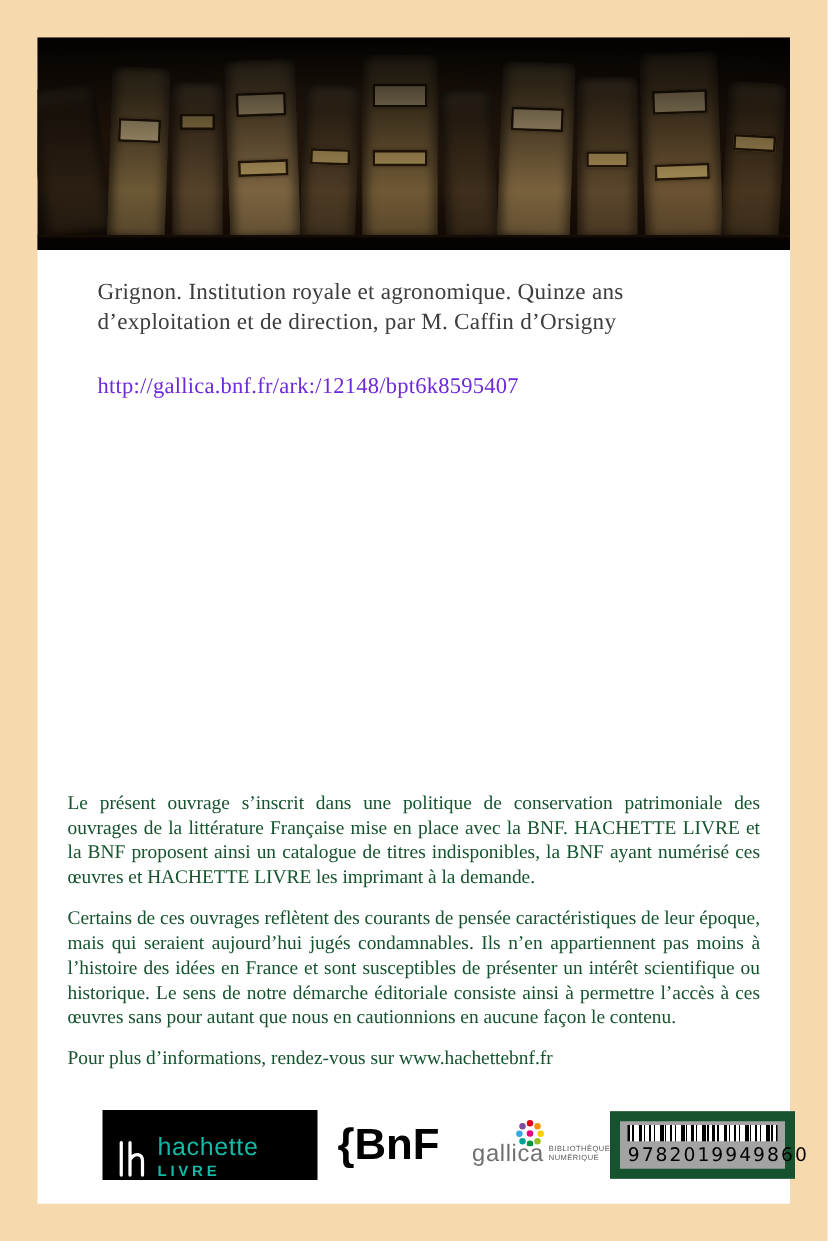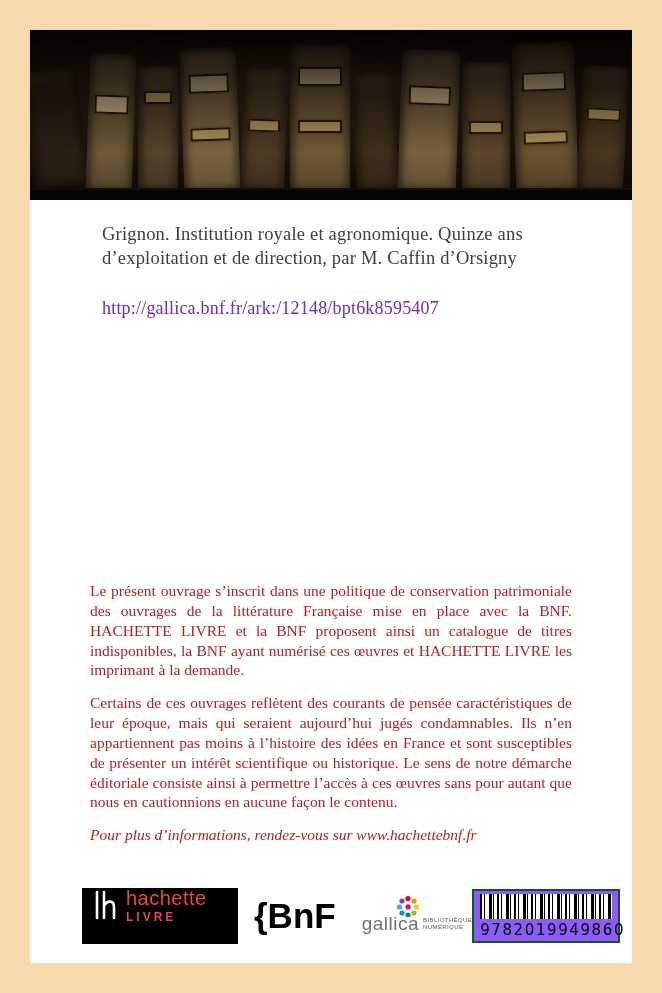--- a/index.html
+++ b/index.html
@@ -46,65 +46,65 @@
   .s5{width:44px;height:122px;background:#4c3a24;transform:rotate(2deg);}
   .s6{width:60px;height:146px;background:#6f5835;}
   .s7{width:42px;height:118px;background:#3e2e1c;transform:rotate(-3deg);}
   .s8{width:58px;height:140px;background:#79613d;transform:rotate(2deg);}
   .s9{width:48px;height:128px;background:#5b462b;}
   .s10{width:62px;height:148px;background:#6a5232;transform:rotate(-2deg);}
   .s11{width:46px;height:124px;background:#47351f;transform:rotate(3deg);}
   .shelf{position:absolute;left:0;right:0;bottom:0;height:10px;background:#070402;border-top:2px solid #1a0f07;}
 
   
-  .title-block{padding:0 72px;}
+  .title-block{padding:0 48px;}
   .title{
     margin:22px 0 0 0;
     font-size:18.5px;line-height:1.3;color:#3d3d3d;letter-spacing:.2px;
   }
   .url{
     margin:27px 0 0 0;
     font-size:18px;line-height:1.3;color:#6d28d9;letter-spacing:.2px;
   }
   .spacer{flex:1;}
   .paragraphs{
-    padding:0 60px;margin-bottom:26px;
-    font-size:15.5px;line-height:1.28;color:#b91c1c;
+    padding:0 24px;margin-bottom:26px;
+    font-size:15.5px;line-height:1.28;color:#14532d;
     text-align:justify;
   }
   .paragraphs p{margin:0 0 13px 0;}
-  .paragraphs p.info{margin-bottom:16px;text-align:left;font-style:italic;}
+  .paragraphs p.info{margin-bottom:4px;text-align:left;}
 
   
   .footer{
     display:flex;align-items:center;
     padding:0 48px 0 52px;margin:0 0 18px 0;height:58px;flex:none;
     font-family:"Liberation Sans", sans-serif;
   }
   .hachette{
-    width:156px;height:56px;background:#000;color:#ef4444;flex:none;
-    display:flex;align-items:flex-start;gap:8px;padding:0 10px;box-sizing:border-box;
+    width:172px;height:56px;background:#000;color:#14b8a6;flex:none;
+    display:flex;align-items:flex-end;gap:8px;padding:0 10px;box-sizing:border-box;
   }
   .hachette .htxt{display:flex;flex-direction:column;line-height:1.05;}
   .hachette .hword{font-size:20px;letter-spacing:.5px;}
   .hachette .livre{font-size:12px;letter-spacing:3px;margin-top:2px;font-weight:bold;}
   .bnf{
     margin-left:16px;flex:none;
     font-size:35px;font-weight:bold;color:#000000;letter-spacing:0;
   }
   .gallica{
     margin-left:26px;flex:none;position:relative;display:flex;align-items:flex-end;gap:4px;
     padding-top:16px;
   }
   .gallica .rosette{position:absolute;top:-2px;left:34px;}
   .gallica .gword{font-size:19px;color:#6f7072;letter-spacing:.5px;}
   .gallica .gsub{font-size:6px;line-height:1.15;color:#5a5a5c;padding-bottom:4px;letter-spacing:.4px;}
   .barcode{
     margin-left:auto;flex:none;width:148px;height:54px;
-    border:2px solid #14532d;background:#8b5cf6;box-sizing:border-box;
+    border:8px solid #14532d;background:#a3a3a3;box-sizing:border-box;
     display:flex;flex-direction:column;padding:3px 6px 2px 6px;
   }
   .bars{
     flex:1;
     background:repeating-linear-gradient(90deg,
       #000 0 2px, #fff 2px 4px, #000 4px 5px, #fff 5px 9px,
       #000 9px 12px, #fff 12px 13px, #000 13px 14px, #fff 14px 17px);
   }
   .num{
     font-family:"DejaVu Sans", sans-serif;

